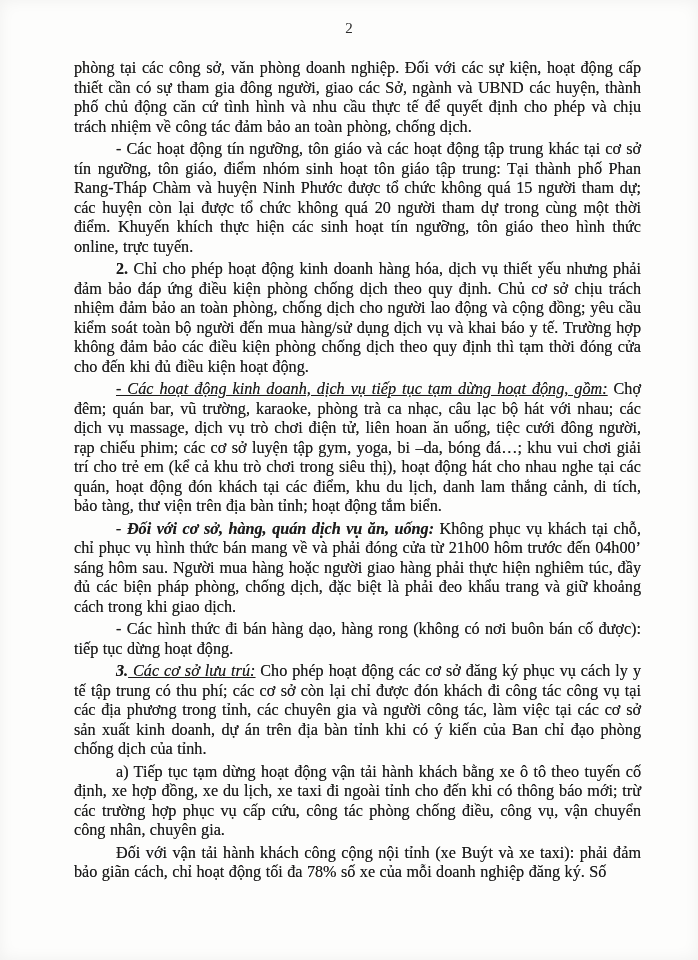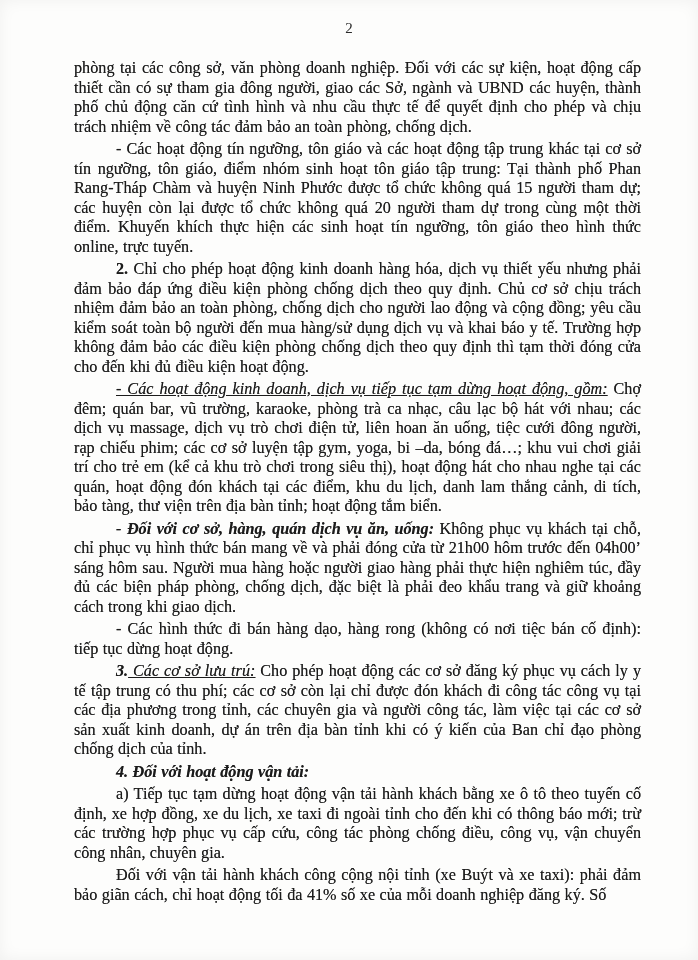--- a/index.html
+++ b/index.html
@@ -57,19 +57,18 @@
 <body>
 
 <div class="page">
   <div class="page-number">2</div>
   <div class="content">
       <p class="para"><span class="seg-normal">phòng tại các công sở, văn phòng doanh nghiệp. Đối với các sự kiện, hoạt động cấp thiết cần có sự tham gia đông người, giao các Sở, ngành và UBND các huyện, thành phố chủ động căn cứ tình hình và nhu cầu thực tế để quyết định cho phép và chịu trách nhiệm về công tác đảm bảo an toàn phòng, chống dịch.</span></p>
       <p class="para indent"><span class="seg-normal">- Các hoạt động tín ngưỡng, tôn giáo và các hoạt động tập trung khác tại cơ sở tín ngưỡng, tôn giáo, điểm nhóm sinh hoạt tôn giáo tập trung: Tại thành phố Phan Rang-Tháp Chàm và huyện Ninh Phước được tổ chức không quá 15 người tham dự; các huyện còn lại được tổ chức không quá 20 người tham dự trong cùng một thời điểm. Khuyến khích thực hiện các sinh hoạt tín ngưỡng, tôn giáo theo hình thức online, trực tuyến.</span></p>
       <p class="para indent"><span class="seg-bold">2.</span><span class="seg-normal"> Chỉ cho phép hoạt động kinh doanh hàng hóa, dịch vụ thiết yếu nhưng phải đảm bảo đáp ứng điều kiện phòng chống dịch theo quy định. Chủ cơ sở chịu trách nhiệm đảm bảo an toàn phòng, chống dịch cho người lao động và cộng đồng; yêu cầu kiểm soát toàn bộ người đến mua hàng/sử dụng dịch vụ và khai báo y tế. Trường hợp không đảm bảo các điều kiện phòng chống dịch theo quy định thì tạm thời đóng cửa cho đến khi đủ điều kiện hoạt động.</span></p>
       <p class="para indent"><span class="seg-italic">- Các hoạt động kinh doanh, dịch vụ tiếp tục tạm dừng hoạt động, gồm:</span><span class="seg-normal"> Chợ đêm; quán bar, vũ trường, karaoke, phòng trà ca nhạc, câu lạc bộ hát với nhau; các dịch vụ massage, dịch vụ trò chơi điện tử, liên hoan ăn uống, tiệc cưới đông người, rạp chiếu phim; các cơ sở luyện tập gym, yoga, bi –da, bóng đá…; khu vui chơi giải trí cho trẻ em (kể cả khu trò chơi trong siêu thị), hoạt động hát cho nhau nghe tại các quán, hoạt động đón khách tại các điểm, khu du lịch, danh lam thắng cảnh, di tích, bảo tàng, thư viện trên địa bàn tỉnh; hoạt động tắm biển.</span></p>
       <p class="para indent"><span class="seg-bold-italic">- Đối với cơ sở, hàng, quán dịch vụ ăn, uống:</span><span class="seg-normal"> Không phục vụ khách tại chỗ, chỉ phục vụ hình thức bán mang về và phải đóng cửa từ 21h00 hôm trước đến 04h00’ sáng hôm sau. Người mua hàng hoặc người giao hàng phải thực hiện nghiêm túc, đầy đủ các biện pháp phòng, chống dịch, đặc biệt là phải đeo khẩu trang và giữ khoảng cách trong khi giao dịch.</span></p>
-      <p class="para indent"><span class="seg-normal">- Các hình thức đi bán hàng dạo, hàng rong (không có nơi tiệc bán cố định): tiếp tục dừng hoạt động.</span></p>
+      <p class="para indent"><span class="seg-normal">- Các hình thức đi bán hàng dạo, hàng rong (không có nơi buôn bán cố được): tiếp tục dừng hoạt động.</span></p>
       <p class="para indent"><span class="seg-bold-italic">3.</span><span class="seg-italic"> Các cơ sở lưu trú:</span><span class="seg-normal"> Cho phép hoạt động các cơ sở đăng ký phục vụ cách ly y tế tập trung có thu phí; các cơ sở còn lại chỉ được đón khách đi công tác công vụ tại các địa phương trong tỉnh, các chuyên gia và người công tác, làm việc tại các cơ sở sản xuất kinh doanh, dự án trên địa bàn tỉnh khi có ý kiến của Ban chỉ đạo phòng chống dịch của tỉnh.</span></p>
-      <p class="para indent"><span class="seg-bold-italic">4. Đối với hoạt động vận tải:</span></p>
       <p class="para indent"><span class="seg-normal">a) Tiếp tục tạm dừng hoạt động vận tải hành khách bằng xe ô tô theo tuyến cố định, xe hợp đồng, xe du lịch, xe taxi đi ngoài tỉnh cho đến khi có thông báo mới; trừ các trường hợp phục vụ cấp cứu, công tác phòng chống điều, công vụ, vận chuyển công nhân, chuyên gia.</span></p>
-      <p class="para indent"><span class="seg-normal">Đối với vận tải hành khách công cộng nội tỉnh (xe Buýt và xe taxi): phải đảm bảo giãn cách, chỉ hoạt động tối đa 41% số xe của mỗi doanh nghiệp đăng ký. Số</span></p>
+      <p class="para indent"><span class="seg-normal">Đối với vận tải hành khách công cộng nội tỉnh (xe Buýt và xe taxi): phải đảm bảo giãn cách, chỉ hoạt động tối đa 78% số xe của mỗi doanh nghiệp đăng ký. Số</span></p>
     </div>
 </div>
 
 </body></html>

